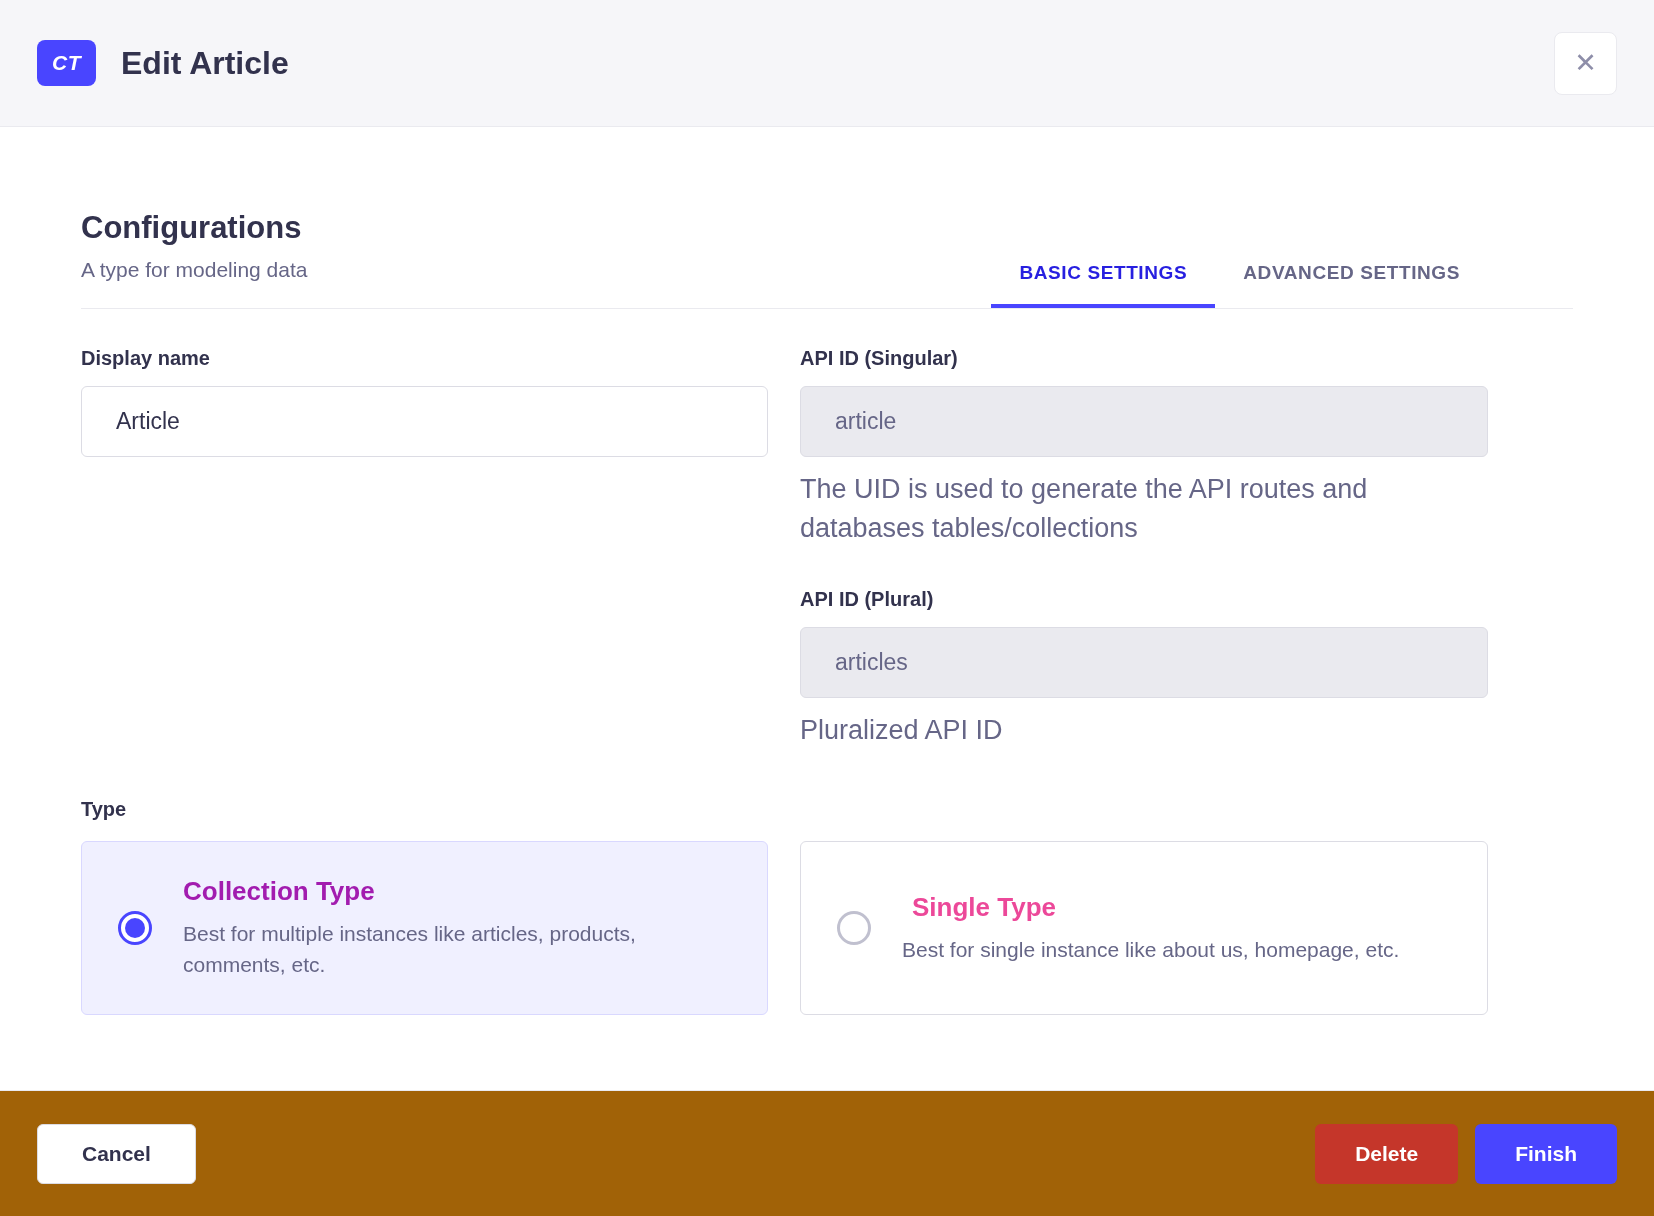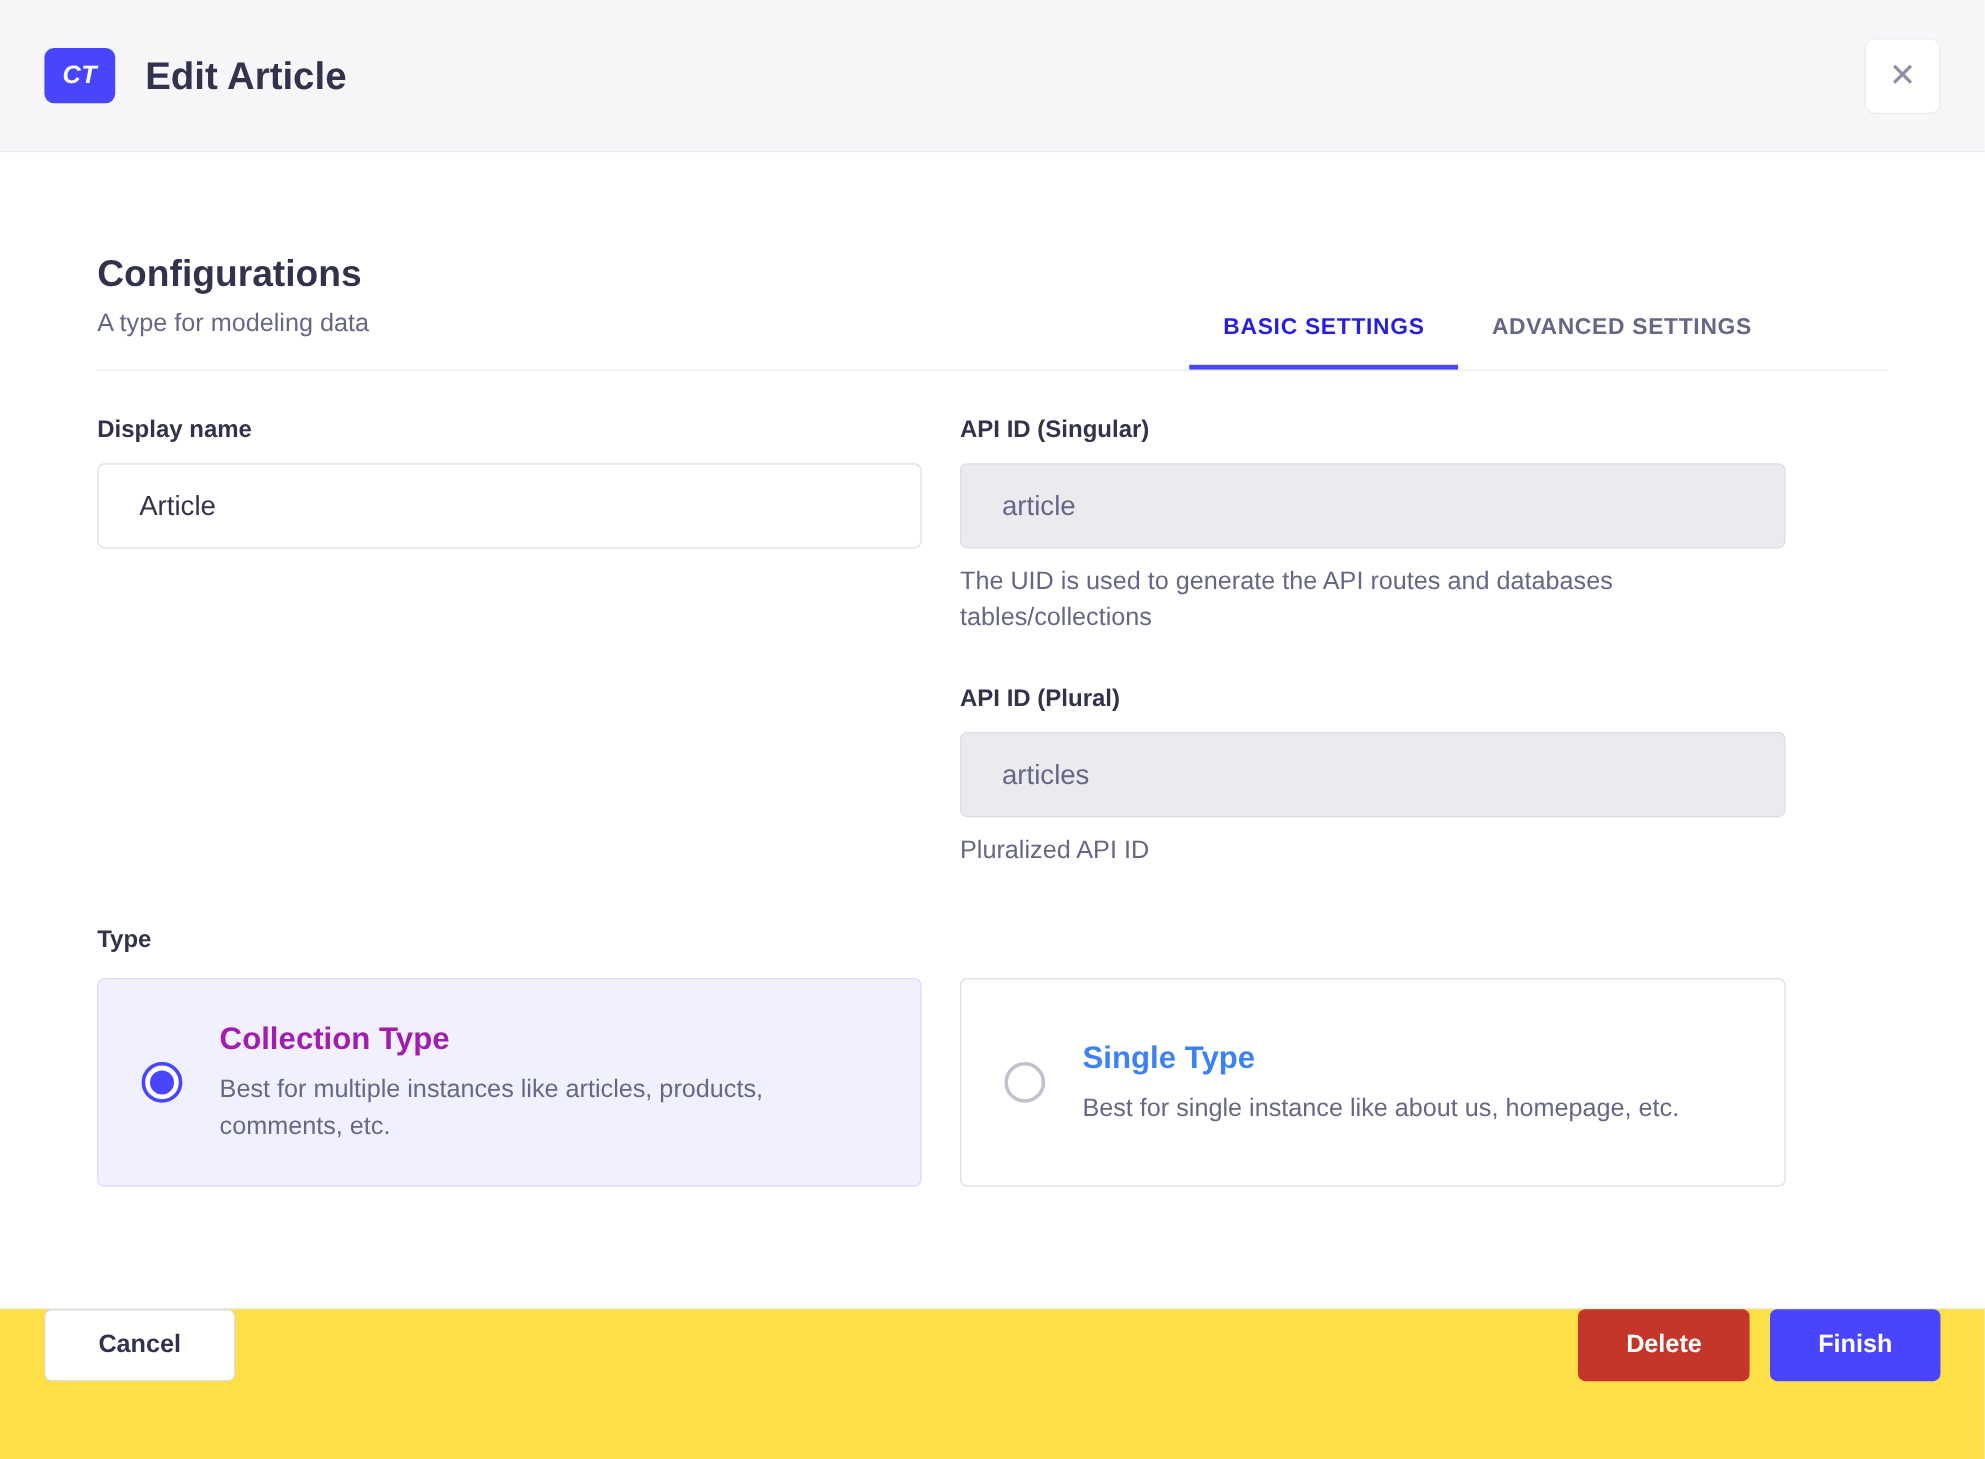--- a/index.html
+++ b/index.html
@@ -69,21 +69,21 @@
   .text-input {
     width: 100%; height: 71px;
     border: 1px solid #dcdce4; border-radius: 6px;
     background: #ffffff; color: #32324d;
     font-size: 23px; font-family: "Liberation Sans", sans-serif;
     padding: 0 34px; outline: none;
   }
   .text-input:disabled {
     background: #eaeaef; border-color: #dcdce4; color: #666687;
   }
-  .field-help { font-size: 21px; color: #666687; margin-top: 13px; line-height: 1.45; max-width: 640px; }
+  .field-help { font-size: 27px; color: #666687; margin-top: 13px; line-height: 1.45; max-width: 640px; }
 
   .cell-plural { grid-column: 2; margin-top: 40px; }
   .cell-type-label { grid-column: 1; margin-top: 48px; }
   .type-label { font-size: 20px; font-weight: bold; color: #32324d; text-align: center; }
 
   .cell-card { margin-top: 20px; }
   .type-card {
     height: 174px; border-radius: 6px;
     display: flex; align-items: center;
     padding: 0 36px; cursor: pointer;
@@ -95,29 +95,29 @@
   .radio.checked { border: 3px solid #4945ff; background: #ffffff; }
   .radio.checked .radio-dot {
     position: absolute; left: 50%; top: 50%; transform: translate(-50%, -50%);
     width: 20px; height: 20px; border-radius: 50%; background: #4945ff;
   }
   .radio.unchecked { border: 3px solid #c0c0cf; background: #ffffff; }
 
   .card-text { margin-left: 31px; }
   .card-title { font-size: 26px; font-weight: bold; }
   .type-card.selected .card-title { color: #a21caf; }
-  .type-card.unselected .card-title { color: #3b82f6; }
+  .type-card.unselected .card-title { color: #ec4899; margin-left: 10px; }
   .card-desc { font-size: 21px; color: #666687; line-height: 1.48; margin-top: 11px; max-width: 545px; }
 
   
   .modal-footer {
     height: 126px; flex: 0 0 126px;
-    background: #fde047;
+    background: #a16207;
     border-top: 1px solid #eaeaef;
-    display: flex; align-items: flex-start;
+    display: flex; align-items: center;
     padding: 0 37px;
   }
   .btn {
     height: 60px; border-radius: 6px;
     font-size: 21px; font-weight: bold;
     font-family: "Liberation Sans", sans-serif;
     display: flex; align-items: center; justify-content: center;
     cursor: pointer; border: none;
   }
   .btn-cancel {

